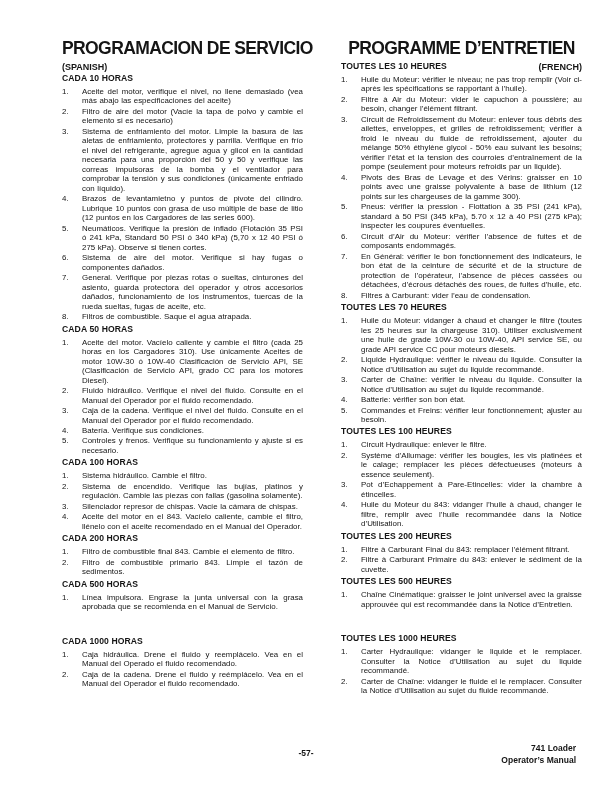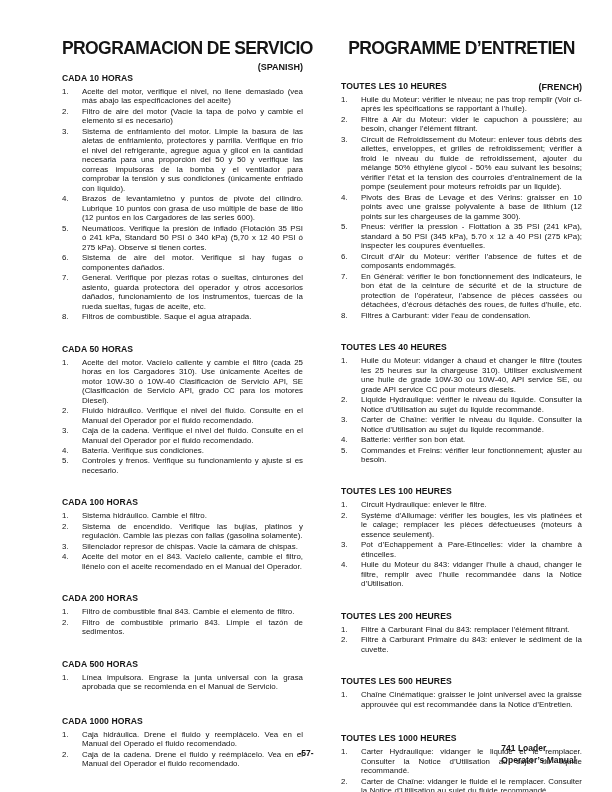--- a/index.html
+++ b/index.html
@@ -5,34 +5,34 @@
   * { margin:0; padding:0; box-sizing:border-box; }
   html,body { background:#e8e8e8; }
   body { font-family:"Liberation Sans", sans-serif; color:#151515;
          -webkit-font-smoothing:antialiased; }
   .sheet { position:relative; width:612px; height:792px; background:#ffffff;
            overflow:hidden; padding:38px 30px 0 62px; margin:0 auto; }
   .columns { display:flex; gap:38px; }
   .col { width:241px; flex:0 0 241px; }
   .col-title { font-size:17.5px; font-weight:bold; text-align:center;
                letter-spacing:-0.6px; white-space:nowrap; margin-bottom:2px; }
-  .tag-line { text-align:right; font-weight:bold; font-size:9px; margin:3px 0 0; }
+  .tag-line { text-align:left; font-weight:bold; font-size:9px; margin:3px 0 0; }
   .sections { position:relative; }
   .tag-float { position:absolute; top:1px; right:0; font-weight:bold; font-size:9px; }
-  .section { margin-top:22px; }
+  .section { margin-top:2px; }
   .col .sections .section:first-child { margin-top:1px; }
   .col .sections .section:last-child { margin-top:24px; }
   .heading { font-weight:bold; font-size:8.6px; letter-spacing:0.1px; margin-bottom:4px; }
   .item { display:flex; margin-bottom:1px; }
   .num  { flex:0 0 20px; width:20px; font-size:7.9px; line-height:1.2; }
   .itext{ flex:1; font-size:7.9px; line-height:1.2; text-align:justify;
           word-spacing:0.3px; }
   .footer-page  { position:absolute; left:0; right:0; bottom:34px; text-align:center;
                   font-weight:bold; font-size:8.5px; }
-  .footer-right { position:absolute; right:36px; bottom:26px; text-align:left;
+  .footer-right { position:absolute; right:36px; bottom:26px; text-align:right;
                   font-weight:bold; font-size:8.5px; line-height:1.35; }
 </style>
 </head>
 <body>
 
 <div class="sheet">
   <div class="columns">
       <div class="col">
         <div class="col-title">PROGRAMACION DE SERVICIO</div>
         <div class="tag-line">(SPANISH)</div>
@@ -178,21 +178,21 @@
             <div class="item">
               <div class="num">7.</div>
               <div class="itext">En Général: vérifier le bon fonctionnement des indicateurs, le bon état de la ceinture de sécurité et de la structure de protection de l’opérateur, l’absence de pièces cassées ou détachées, d’écrous détachés des roues, de fuites d’huile, etc.</div>
             </div>
             <div class="item">
               <div class="num">8.</div>
               <div class="itext">Filtres à Carburant: vider l’eau de condensation.</div>
             </div>
           </div>
           <div class="section">
-            <div class="heading">TOUTES LES 40 HEURES</div>
+            <div class="heading">TOUTES LES 70 HEURES</div>
             <div class="item">
               <div class="num">1.</div>
               <div class="itext">Huile du Moteur: vidanger à chaud et changer le filtre (toutes les 25 heures sur la chargeuse 310). Utiliser exclusivement une huile de grade 10W-30 ou 10W-40, API service SE, ou grade API service CC pour moteurs diesels.</div>
             </div>
             <div class="item">
               <div class="num">2.</div>
               <div class="itext">Liquide Hydraulique: vérifier le niveau du liquide. Consulter la Notice d’Utilisation au sujet du liquide recommandé.</div>
             </div>
             <div class="item">
               <div class="num">3.</div>

